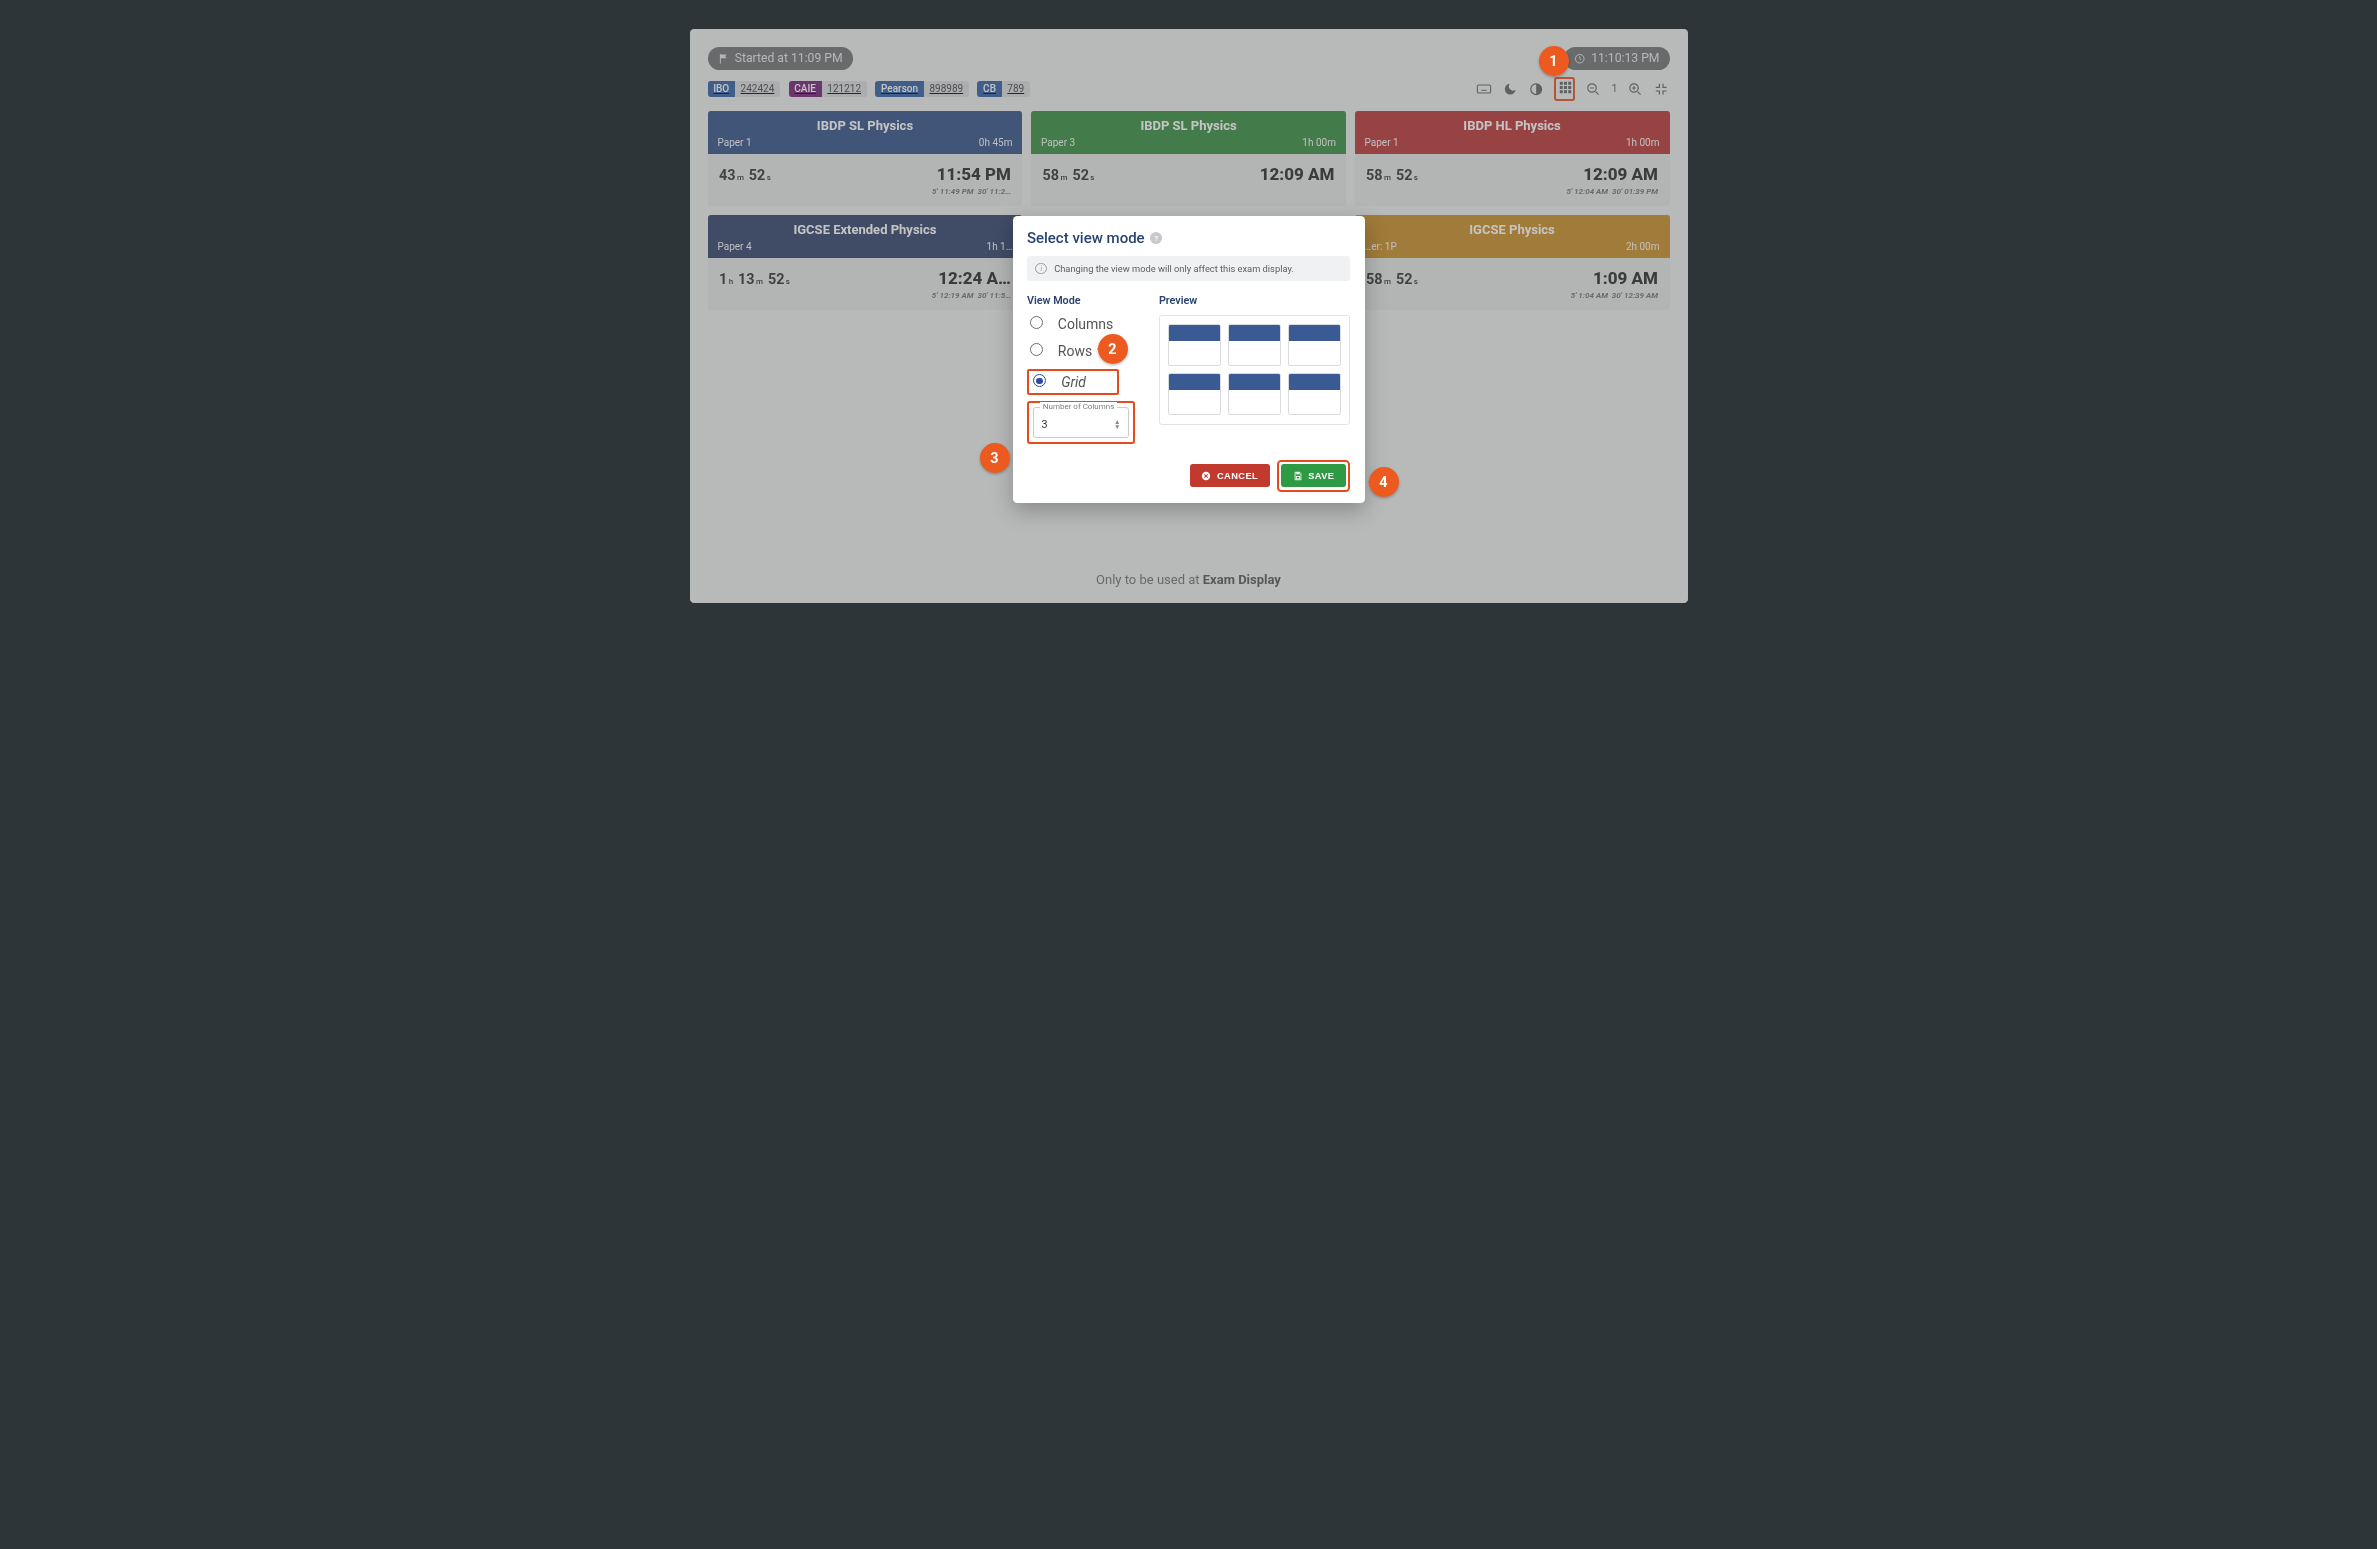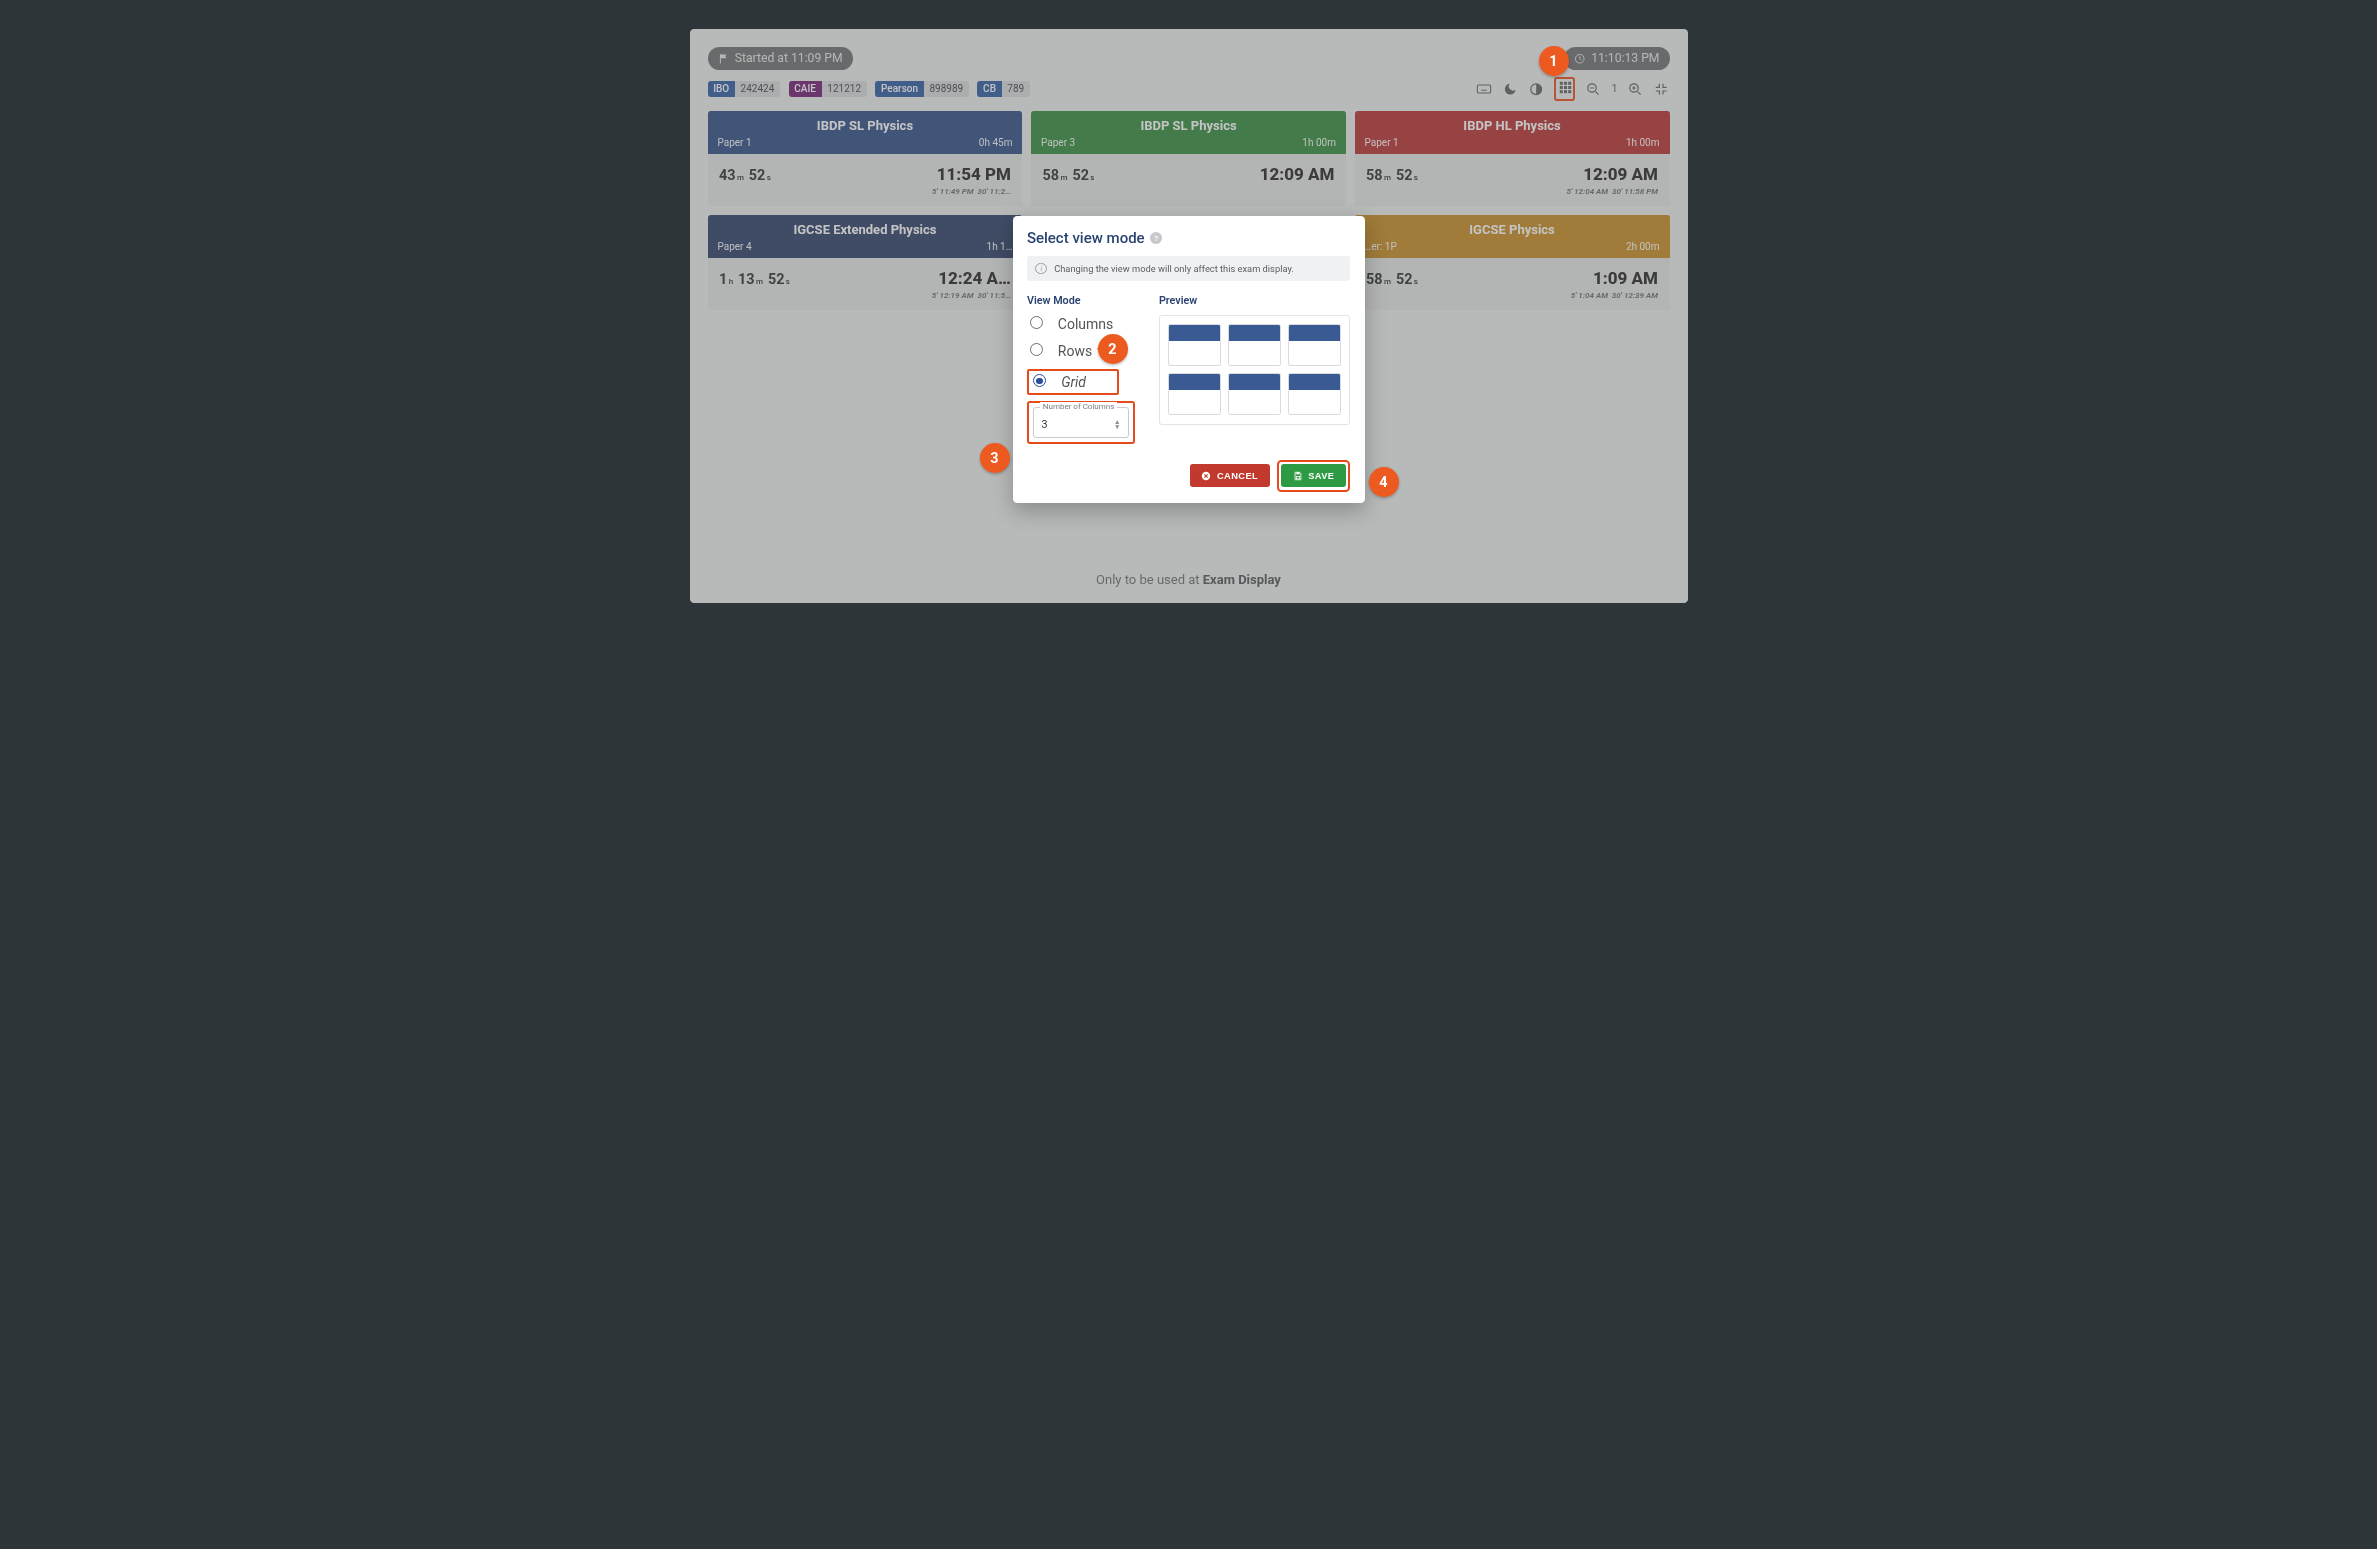--- a/index.html
+++ b/index.html
@@ -58,20 +58,21 @@
     display: flex;
     align-items: center;
     gap: 8.6px;
   }
   .badgepill {
     display: inline-flex;
     align-items: center;
     border-radius: 2.9px;
     overflow: hidden;
     font-size: 10px;
+    text-decoration: underline;
   }
   .badgepill .lab {
     color: #fff;
     padding: 2.2px 5.7px;
     font-weight: 500;
   }
   .badgepill .val {
     background: #d9dadb;
     color: #404346;
     padding: 2.2px 5.7px;
@@ -413,21 +414,21 @@
       <div class="sub">
             <span>Paper 1</span>
             <span>1h 00m</span>
           </div>
     </div>
     <div class="body">
       <div class="row1">
         <div class="left"><span>58</span><span class="u">m</span> <span>52</span><span class="u">s</span></div>
         <div class="right">12:09 AM</div>
       </div>
-      <div class="row2"><b>5' 12:04 AM</b>&nbsp;&nbsp;<b>30' 11:58 PM</b></div>
+      <div class="row2"><b>5' 12:04 AM</b>&nbsp;&nbsp;<b>30' 01:39 PM</b></div>
     </div>
       </div>
       <div class="card">
     <div class="hdr navy">
       <div class="title">IGCSE Extended Physics</div>
       <div class="sub">
             <span>Paper 4</span>
             <span>1h 1…</span>
           </div>
     </div>

